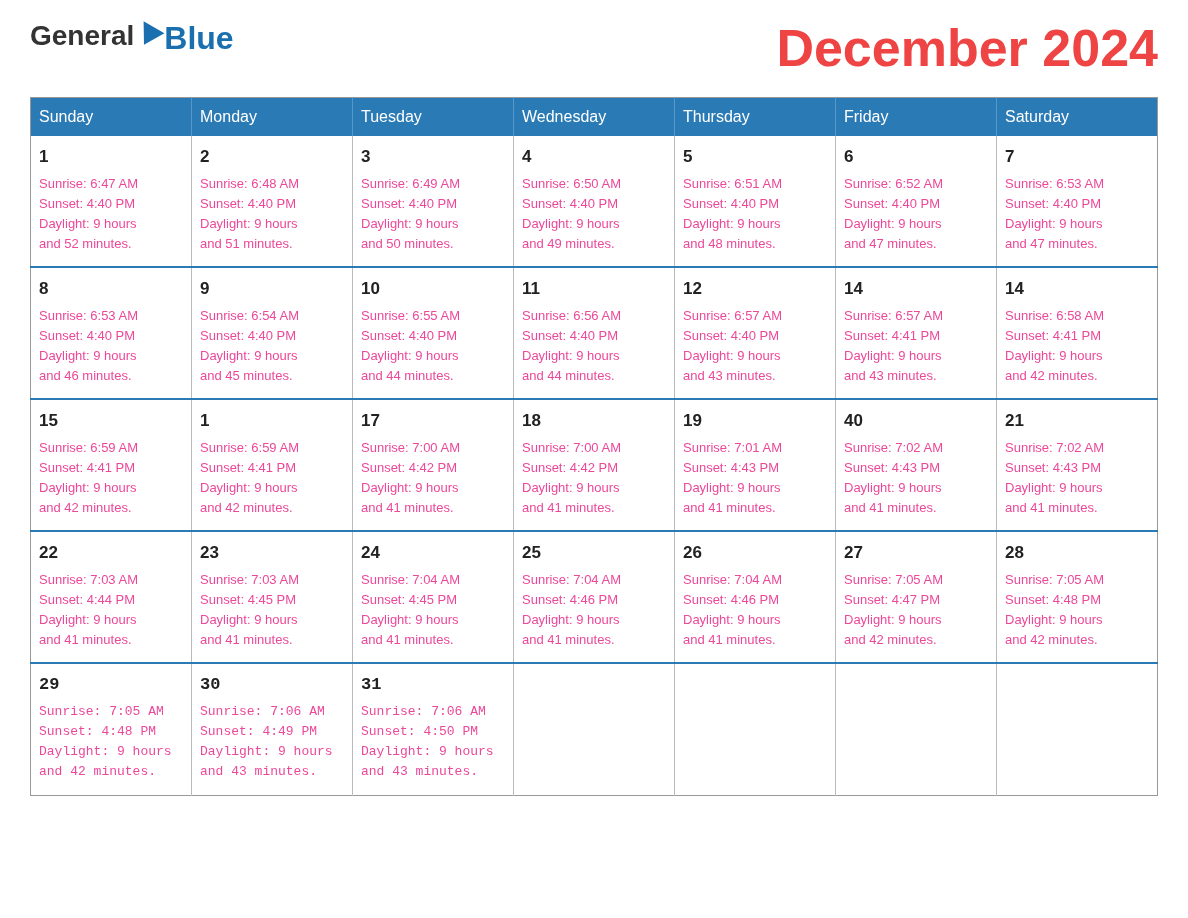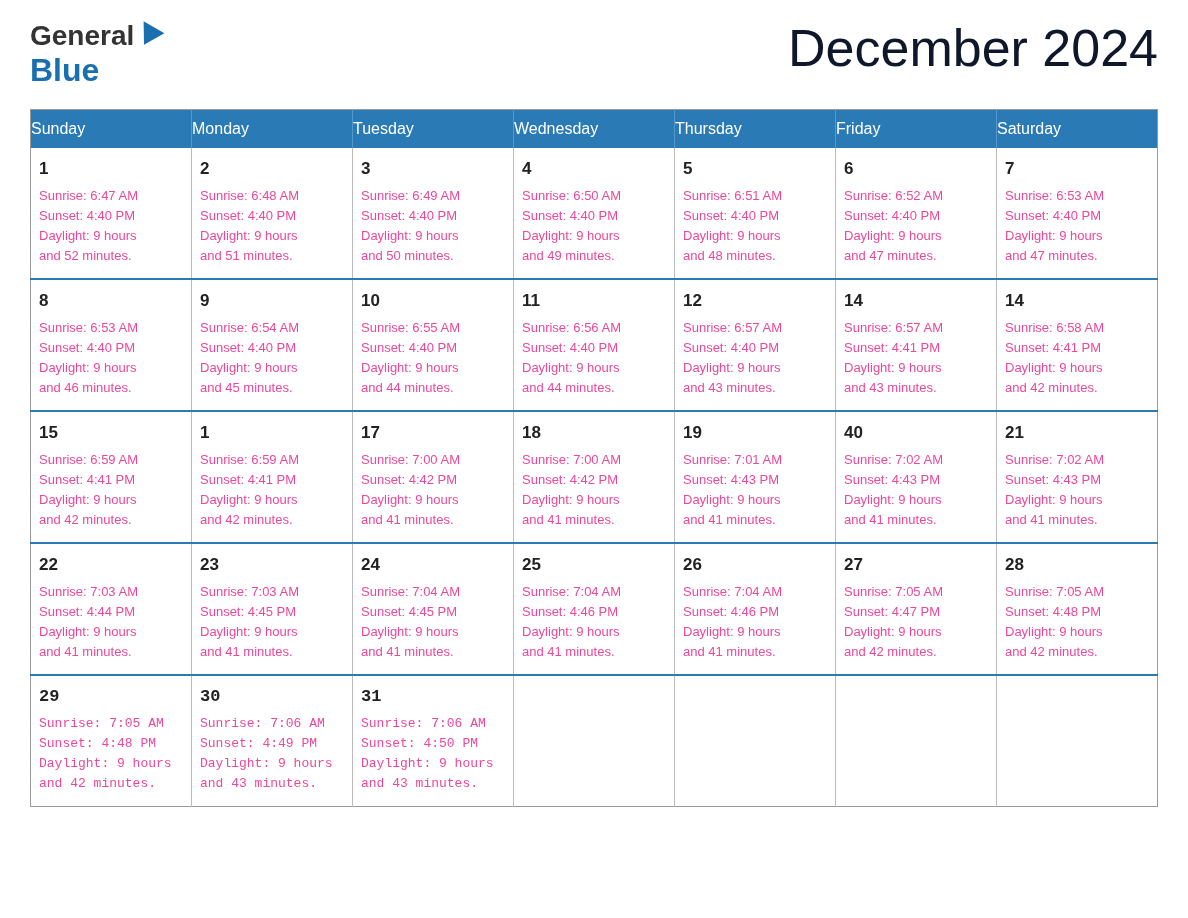--- a/index.html
+++ b/index.html
@@ -11,21 +11,21 @@
       padding: 20px 30px;
     }
     .header {
       display: flex;
       justify-content: space-between;
       align-items: flex-start;
       margin-bottom: 20px;
     }
     .logo {
       display: flex;
-      flex-direction: column;
+      flex-direction: row;
       align-items: flex-start;
     }
     .logo-text {
       display: flex;
       align-items: center;
       font-size: 28px;
       font-weight: bold;
       color: #333;
     }
     .logo-general { color: #333; }
@@ -42,38 +42,38 @@
     .logo-blue {
       color: #1a6faf;
       font-size: 32px;
       font-weight: bold;
     }
     .title-section {
       text-align: right;
     }
     .month-title {
       font-size: 52px;
-      font-weight: normal;
-      color: #0f172a;
+      font-weight: bold;
+      color: #ef4444;
       line-height: 1.1;
     }
     .location {
       font-size: 22px;
       color: #555;
       margin-top: 4px;
     }
     .calendar {
       width: 100%;
       border-collapse: collapse;
       border: 1px solid #999;
     }
     .calendar thead tr th {
       background-color: #2a7ab5;
       color: #fff;
-      padding: 10px 0;
+      padding: 10px 8px;
       text-align: left;
       font-size: 16px;
       font-weight: normal;
       border-right: 1px solid #5599cc;
     }
     .calendar thead tr th:last-child { border-right: none; }
     .calendar tbody tr td {
       vertical-align: top;
       padding: 8px 8px 12px 8px;
       border-right: 1px solid #bbb;

